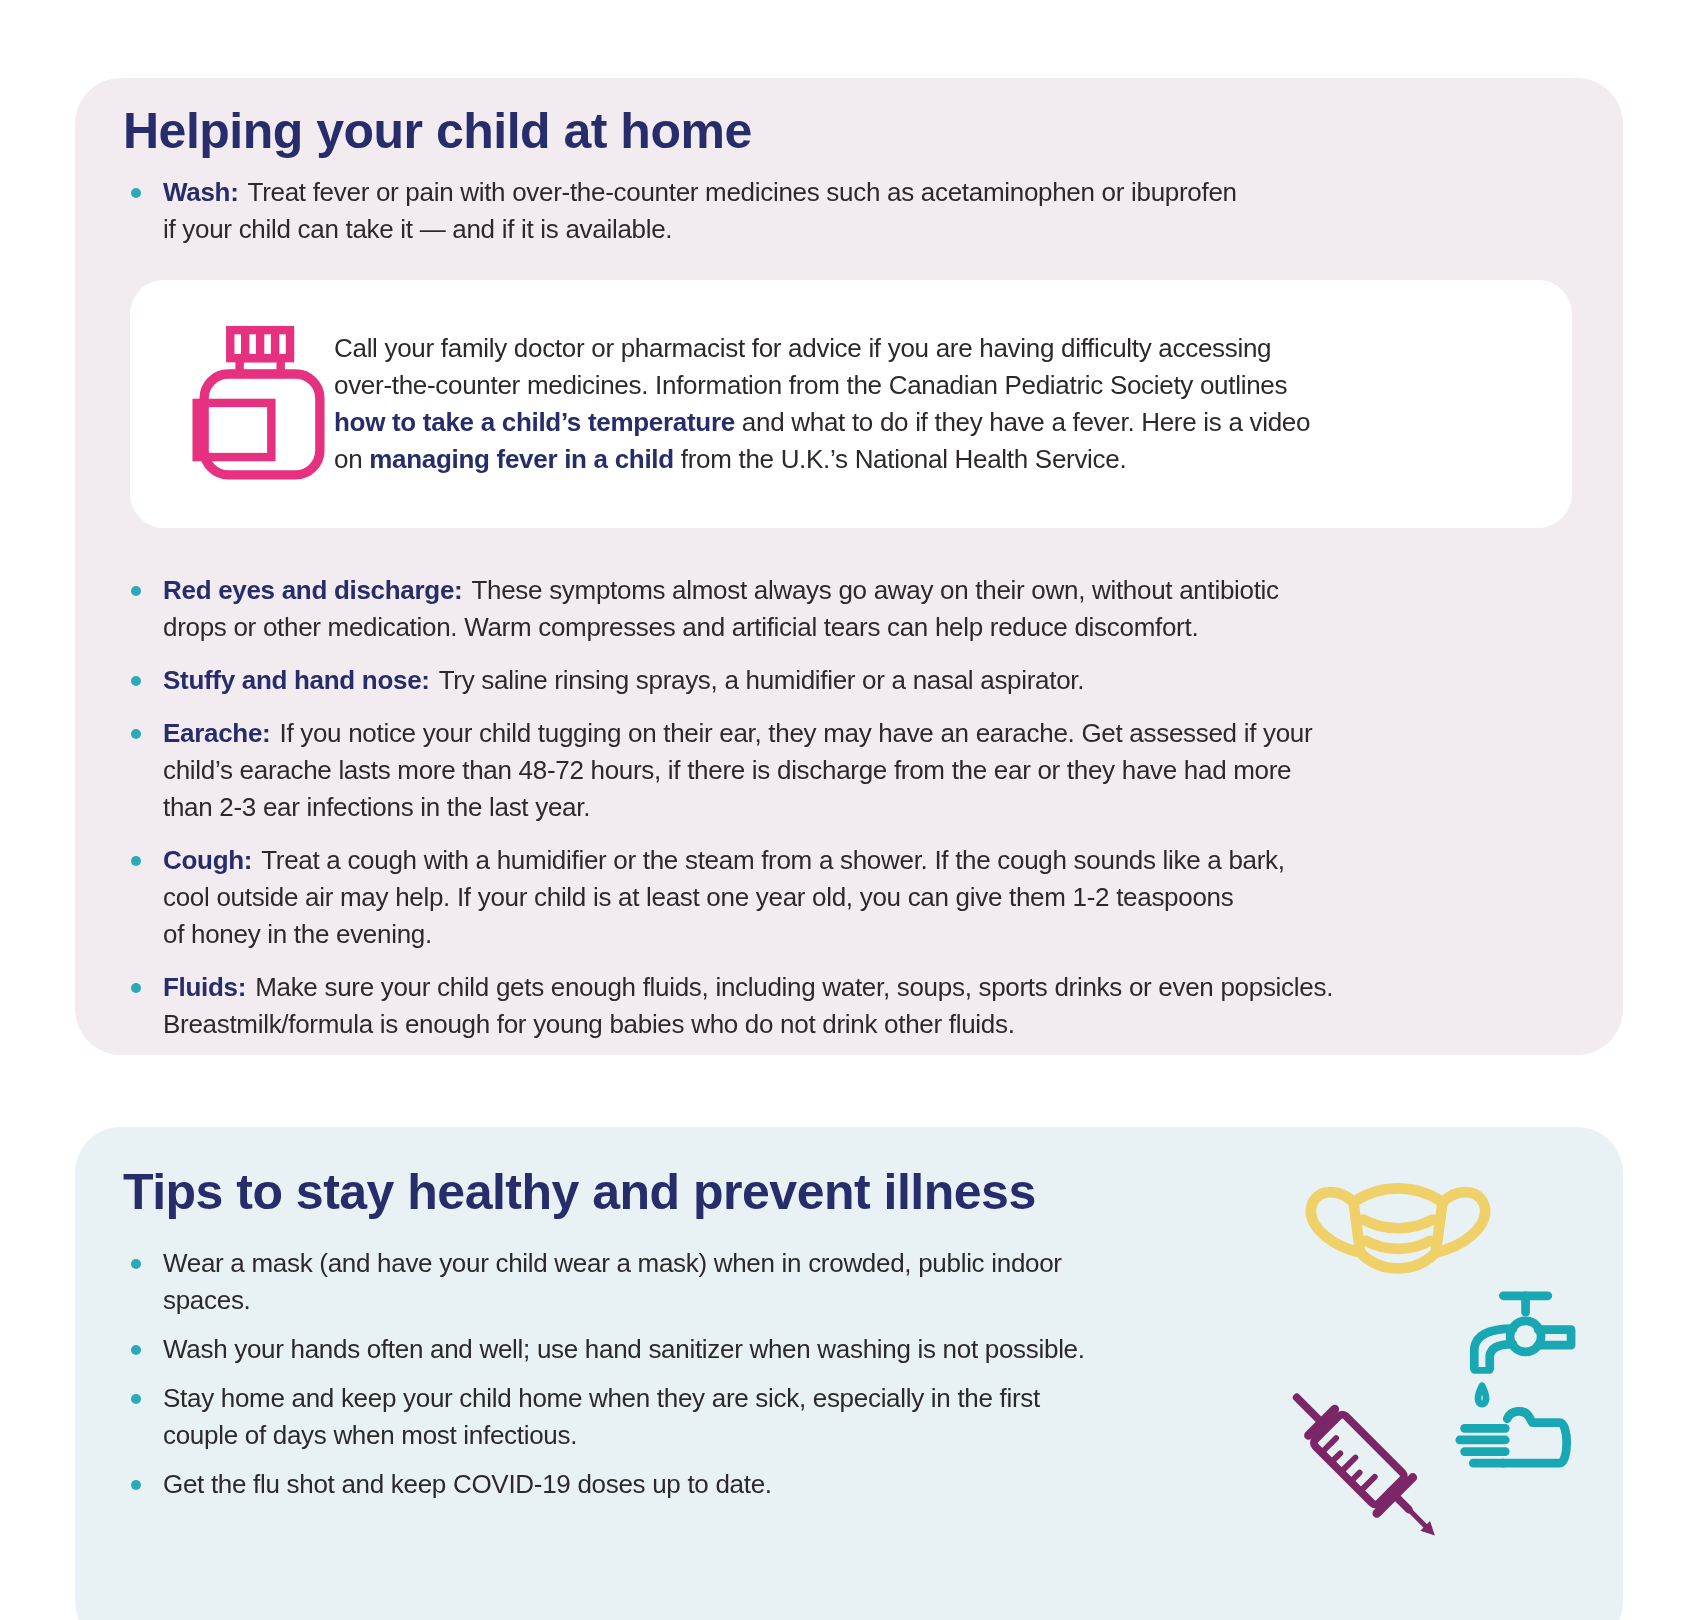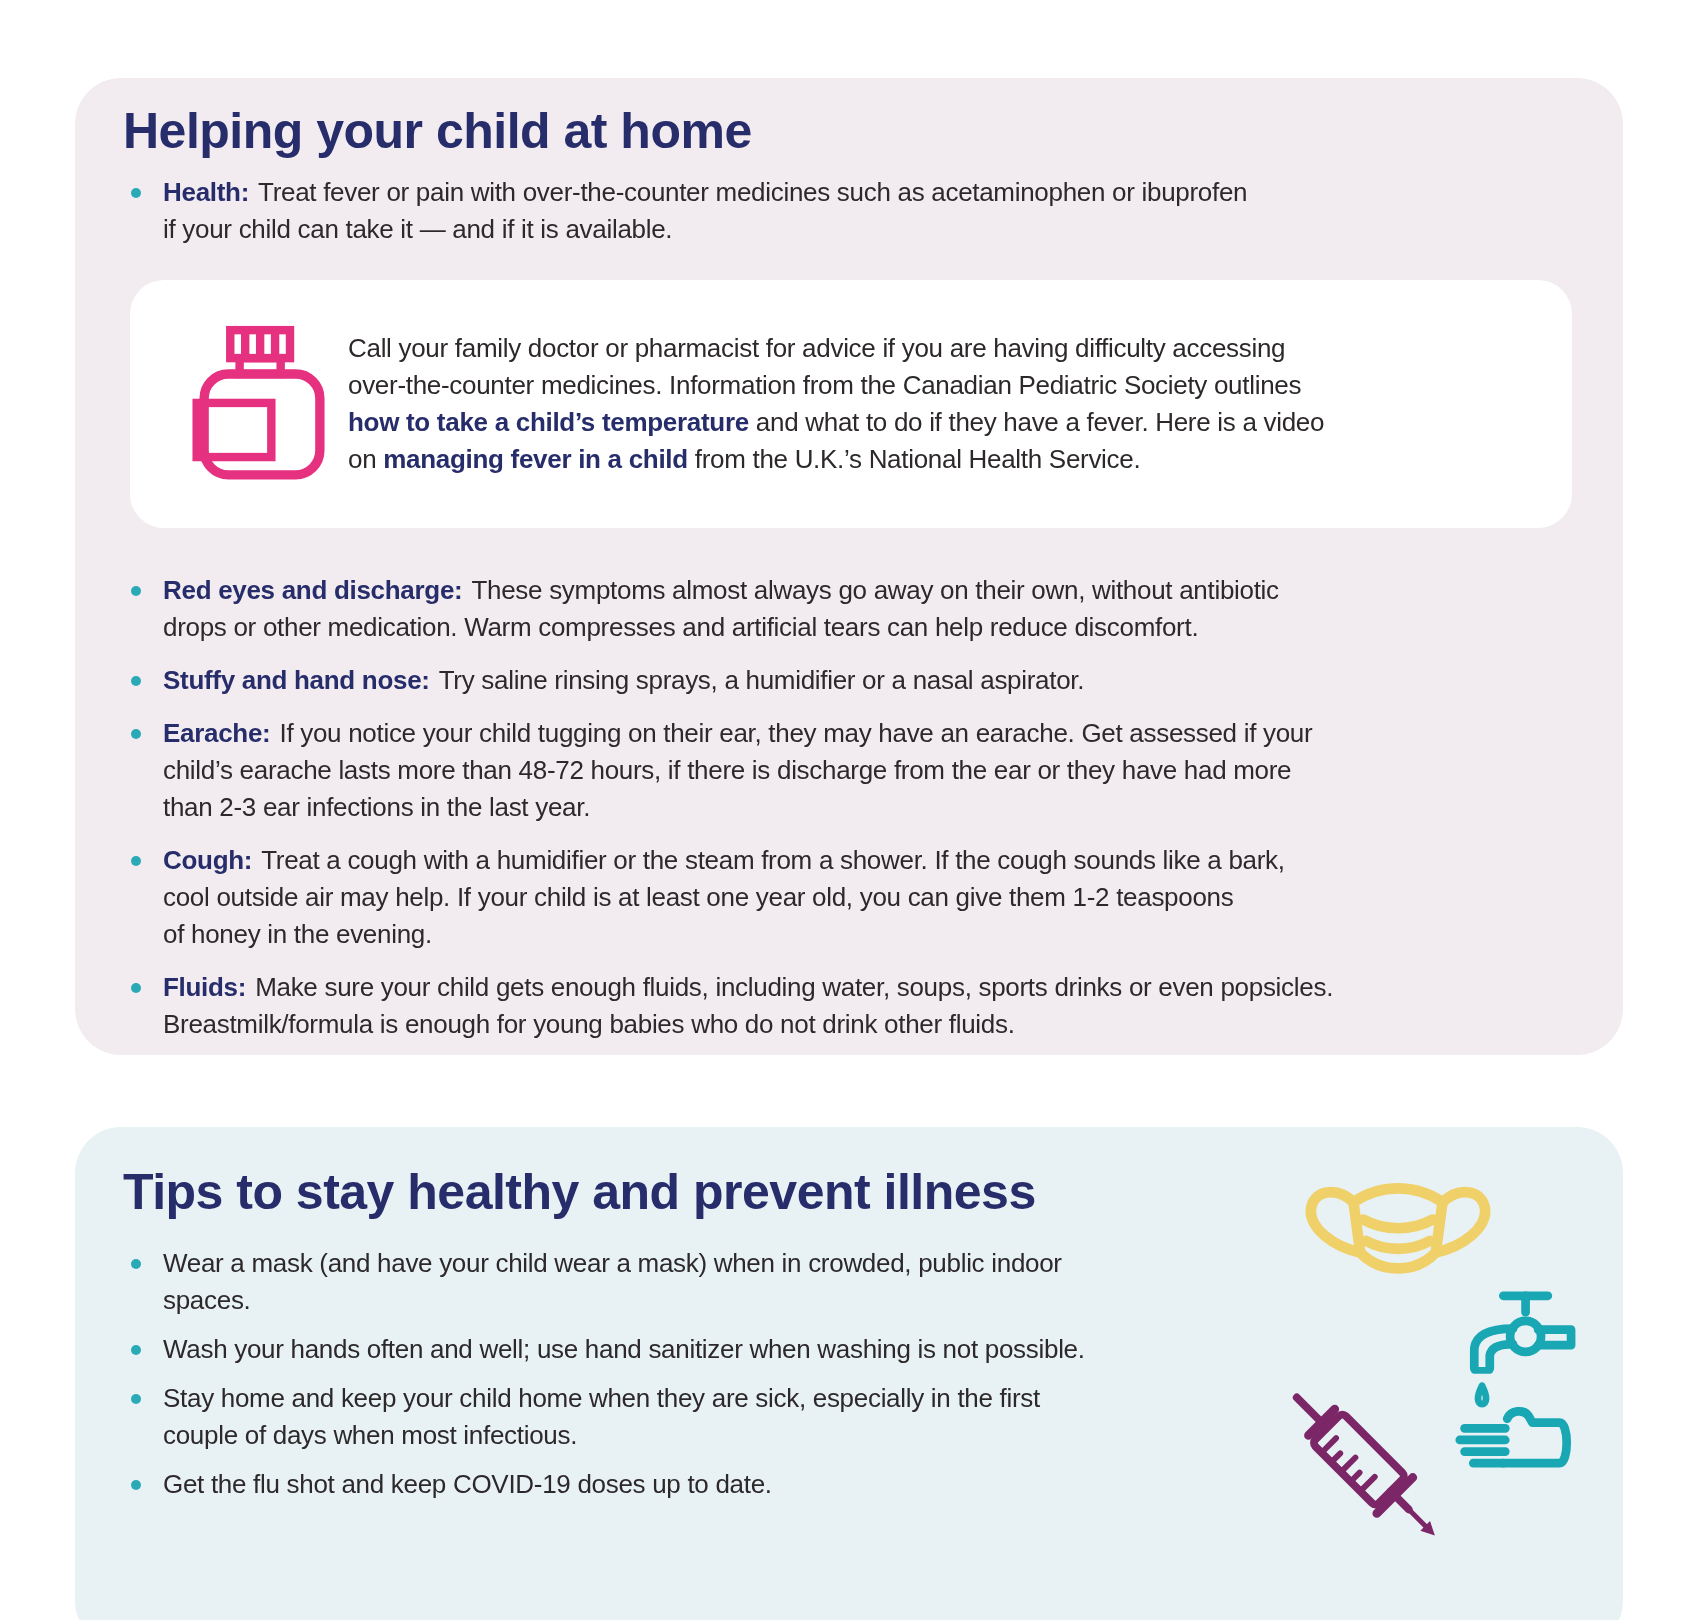--- a/index.html
+++ b/index.html
@@ -55,21 +55,21 @@
     background: var(--bullet-teal);
   }
   .lead { font-weight: bold; color: var(--navy); margin-right: 9px; }
   .t { white-space: pre-line; }
   .callout {
     background: var(--callout-bg);
     border-radius: 34px;
     margin: 32px 0 44px 7px;
     width: 1442px;
     padding: 42px 56px 42px 62px;
-    display: flex; align-items: center; gap: 16px;
+    display: flex; align-items: center; gap: 2px;
   }
   .callout-icon-wrap { flex: 0 0 140px; }
   .callout-text {
     font-size: 26px; line-height: 37px;
     letter-spacing: -0.3px;
     white-space: pre-line;
   }
   .seg-link { font-weight: bold; color: var(--navy); text-align: right; }
   .tips-icons { position: absolute; top: 0; left: 0; width: 100%; height: 100%; pointer-events: none; }
   .ticon { position: absolute; }
@@ -84,21 +84,21 @@
 </style>
 </head>
 <body>
 
 <div class="page">
 
   <section class="card card-home">
     <h1>Helping your child at home</h1>
 
     <ul class="bullets">
-      <li><span class="lead">Health:</span><span class="t">Treat fever or pain with over-the-counter medicines such as acetaminophen or ibuprofen
+      <li><span class="lead">Wash:</span><span class="t">Treat fever or pain with over-the-counter medicines such as acetaminophen or ibuprofen
 if your child can take it — and if it is available.</span></li>
     </ul>
 
     <div class="callout">
       <div class="callout-icon-wrap">
         <svg class="pill" width="140" height="160" viewBox="0 0 150 168" aria-hidden="true">
           <rect x="41" y="7" width="64" height="30" stroke-width="9"></rect>
           <line x1="57" y1="7" x2="57" y2="37" stroke-width="9"></line>
           <line x1="73" y1="7" x2="73" y2="37" stroke-width="9"></line>
           <line x1="89" y1="7" x2="89" y2="37" stroke-width="9"></line>

